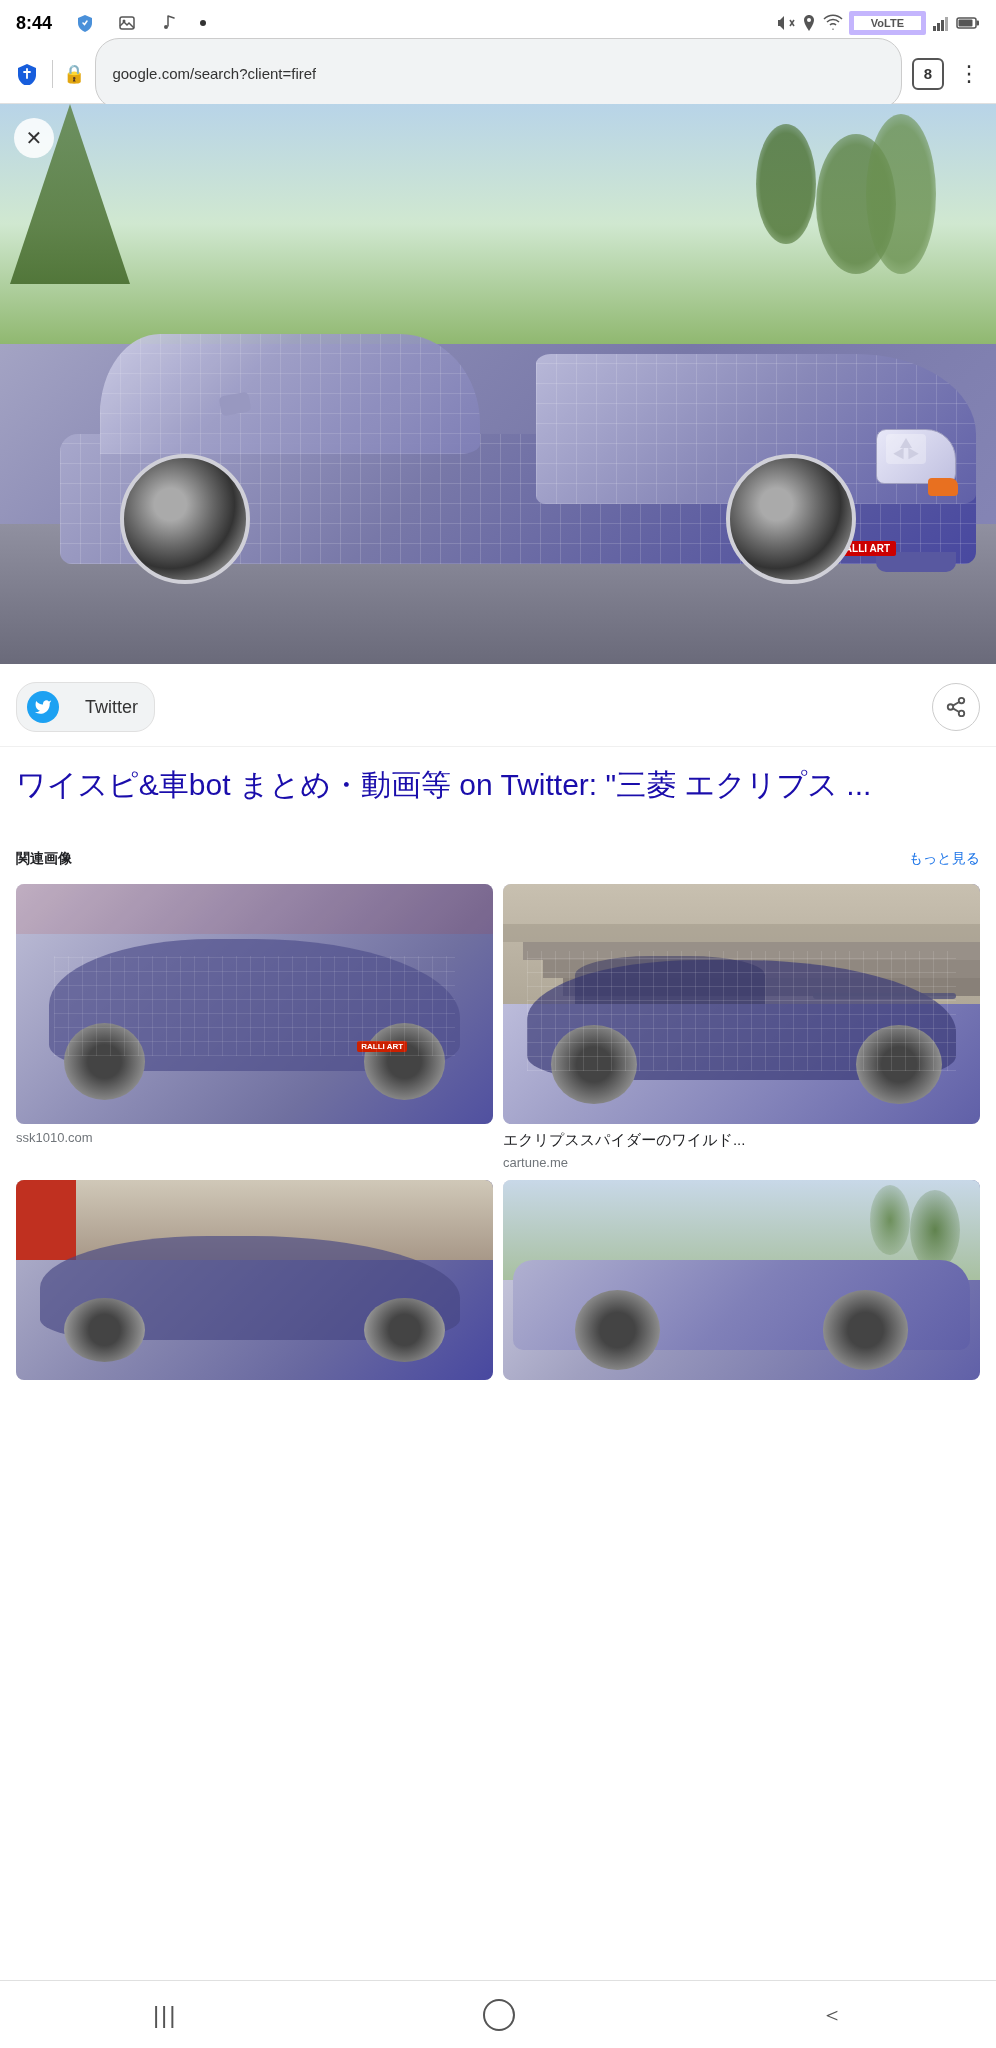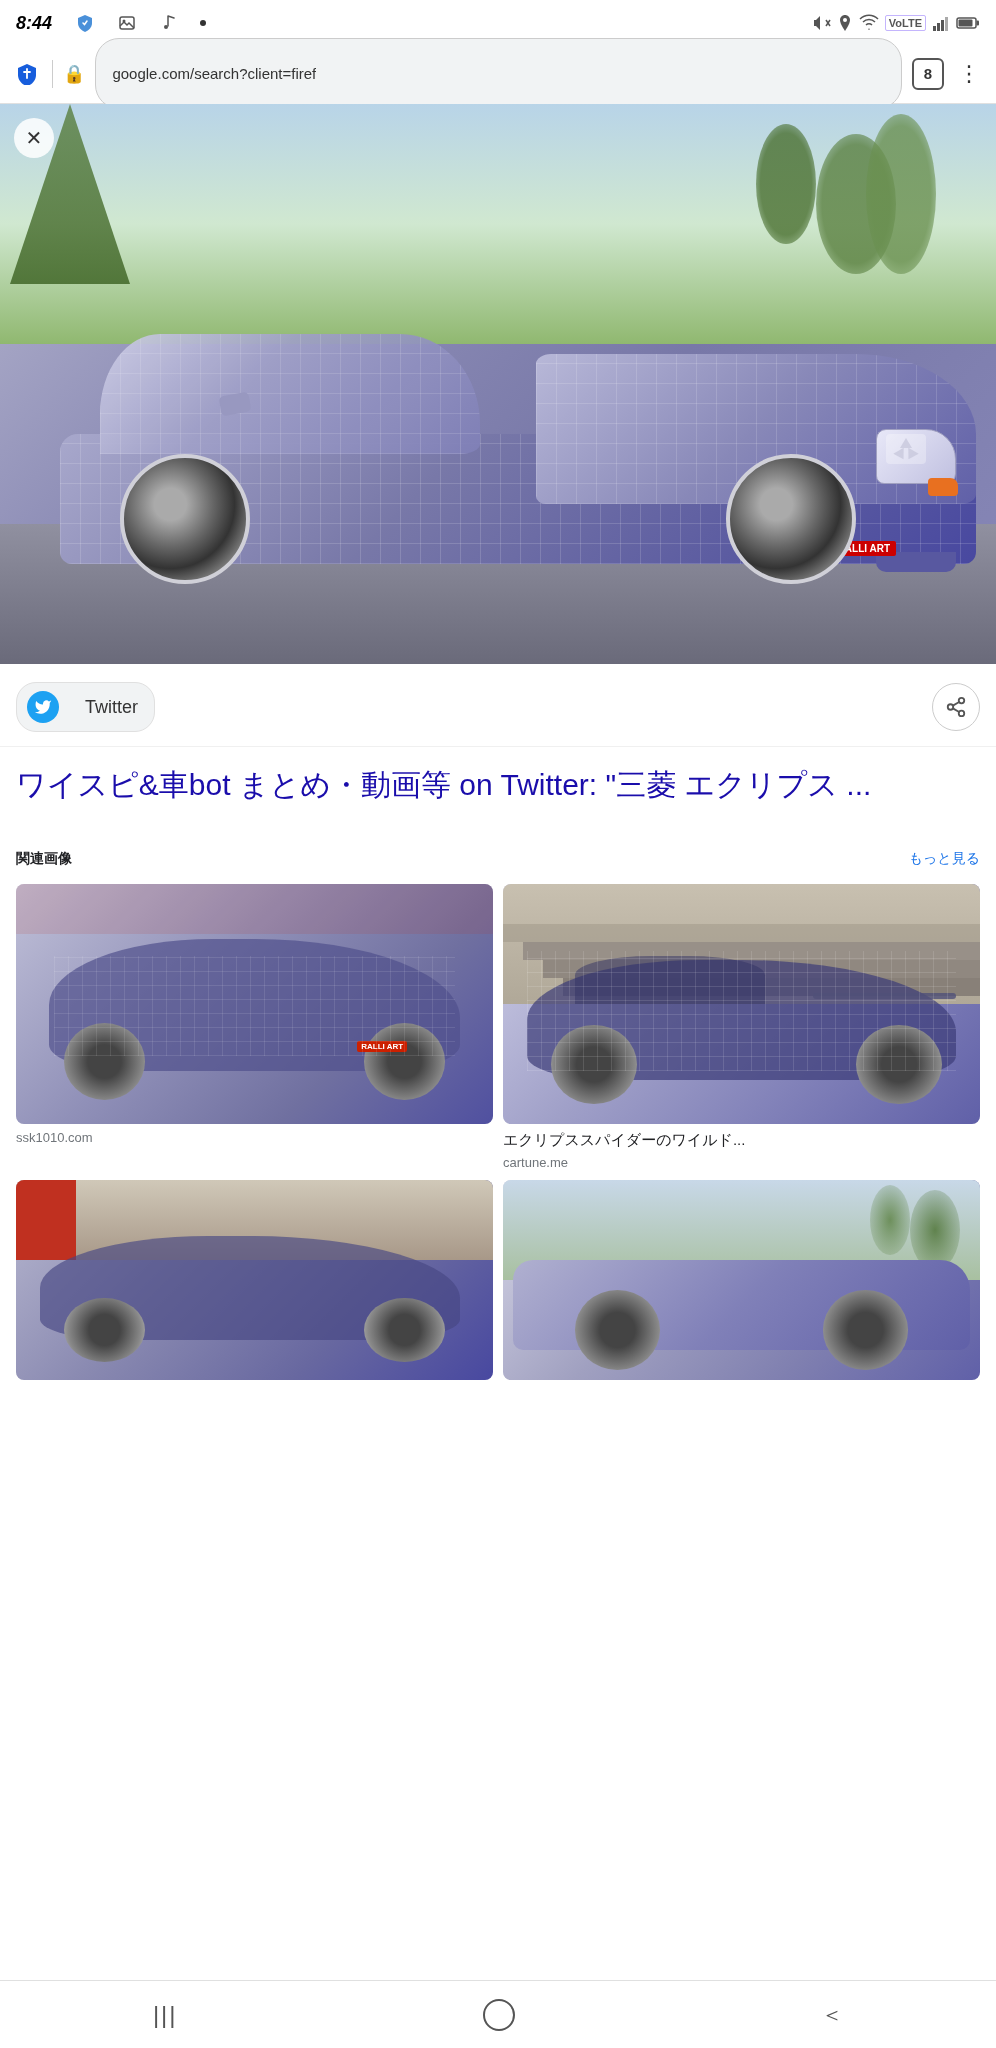--- a/index.html
+++ b/index.html
@@ -21,21 +21,20 @@
       padding: 6px 16px 4px 16px;
       height: 44px;
     }
     .status-left {
       font-size: 18px;
       font-weight: 600;
       color: #000;
       display: flex;
       align-items: center;
       gap: 24px;
-      font-style: italic;
     }
     .status-right {
       display: flex;
       align-items: center;
       gap: 6px;
     }
 
     
     .address-bar {
       background: #fff;
@@ -362,21 +361,21 @@
     <svg width="16" height="18" viewBox="0 0 16 18">
       <path d="M8 1C5.2 1 3 3.2 3 6c0 4 5 11 5 11s5-7 5-11c0-2.8-2.2-5-5-5z" fill="#555"></path>
       <circle cx="8" cy="6" r="2" fill="white"></circle>
     </svg>
     <svg width="20" height="18" viewBox="0 0 20 18">
       <path d="M10 14l-1 2 1-0.5 1 0.5-1-2z" fill="#555"></path>
       <path d="M7 11c1.7-1.7 4.3-1.7 6 0" stroke="#555" stroke-width="1.5" fill="none"></path>
       <path d="M4 8c3.3-3.3 8.7-3.3 12 0" stroke="#555" stroke-width="1.5" fill="none"></path>
       <path d="M1 5c5-5 13-5 18 0" stroke="#555" stroke-width="1.5" fill="none"></path>
     </svg>
-    <span style="font-size:11px;font-weight:700;color:#555;border:1px solid #c4b5fd;padding:1px 3px;border-radius:2px;">VoLTE</span>
+    <span style="font-size:11px;font-weight:700;color:#555;border:5px solid #c4b5fd;padding:1px 17px;border-radius:2px;">VoLTE</span>
     <svg width="18" height="18" viewBox="0 0 18 18">
       <rect x="1" y="12" width="3" height="5" fill="#555"></rect>
       <rect x="5" y="9" width="3" height="8" fill="#555"></rect>
       <rect x="9" y="6" width="3" height="11" fill="#555"></rect>
       <rect x="13" y="3" width="3" height="14" fill="#aaa"></rect>
     </svg>
     <svg width="24" height="14" viewBox="0 0 24 14">
       <rect x="1" y="2" width="19" height="10" rx="2" fill="none" stroke="#555" stroke-width="1.5"></rect>
       <rect x="20.5" y="4.5" width="2.5" height="5" rx="1" fill="#555"></rect>
       <rect x="2.5" y="3.5" width="14" height="7" rx="1" fill="#555"></rect>

